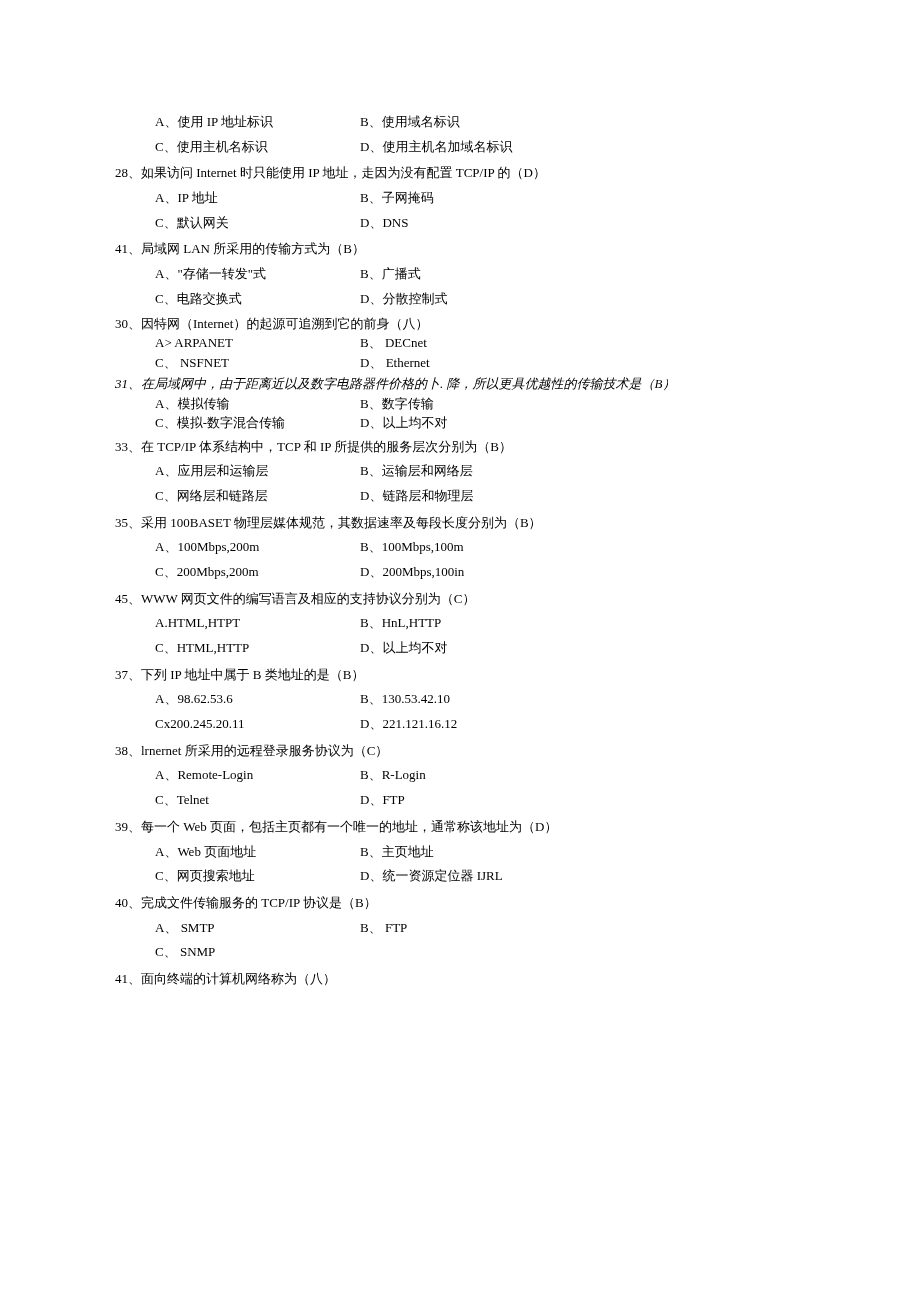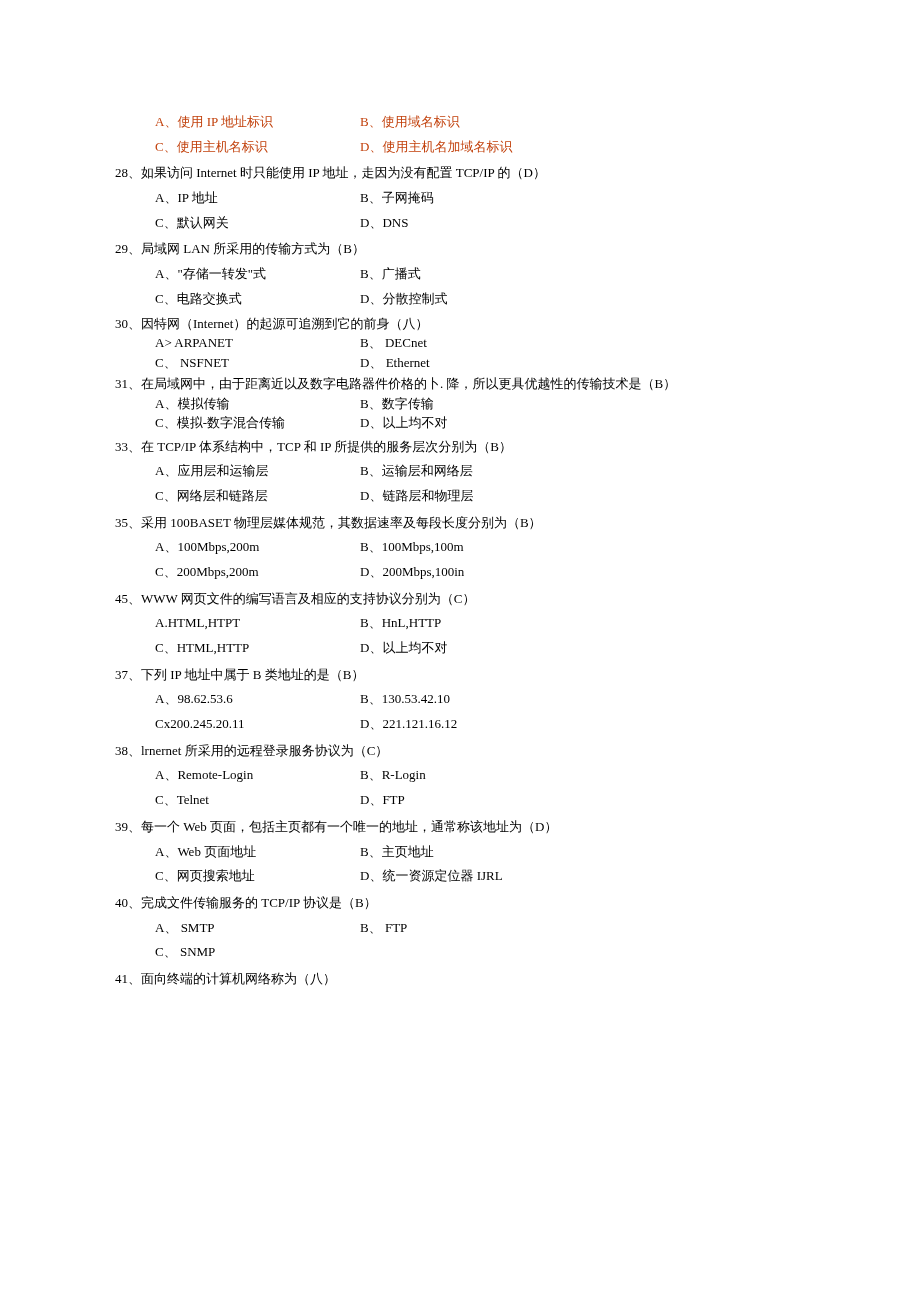--- a/index.html
+++ b/index.html
@@ -22,25 +22,26 @@
   .opts {
     padding-left: 40px;
   }
   .opts-row {
     display: flex;
   }
   .opt {
     min-width: 205px;
   }
   .red {
-    color: #c2410c;
+    color: #000000;
   }
   .hang {
     padding-left: 28px;
     text-indent: -28px;
+    font-style: italic;
   }
   .tight {
     line-height: 1.5;
   }
 </style>
 </head>
 <body>
 
 <div id="content">
     <div class="q">
@@ -62,21 +63,21 @@
           <span class="opt">A、IP 地址</span>
           <span class="opt">B、子网掩码</span>
         </div>
         <div class="opts-row">
           <span class="opt">C、默认网关</span>
           <span class="opt">D、DNS</span>
         </div>
       </div>
     </div>
     <div class="q">
-      <span class="q-text">29、局域网 LAN 所采用的传输方式为（B）</span>
+      <span class="q-text">41、局域网 LAN 所采用的传输方式为（B）</span>
       <div class="opts">
         <div class="opts-row">
           <span class="opt">A、"存储一转发"式</span>
           <span class="opt">B、广播式</span>
         </div>
         <div class="opts-row">
           <span class="opt">C、电路交换式</span>
           <span class="opt">D、分散控制式</span>
         </div>
       </div>

